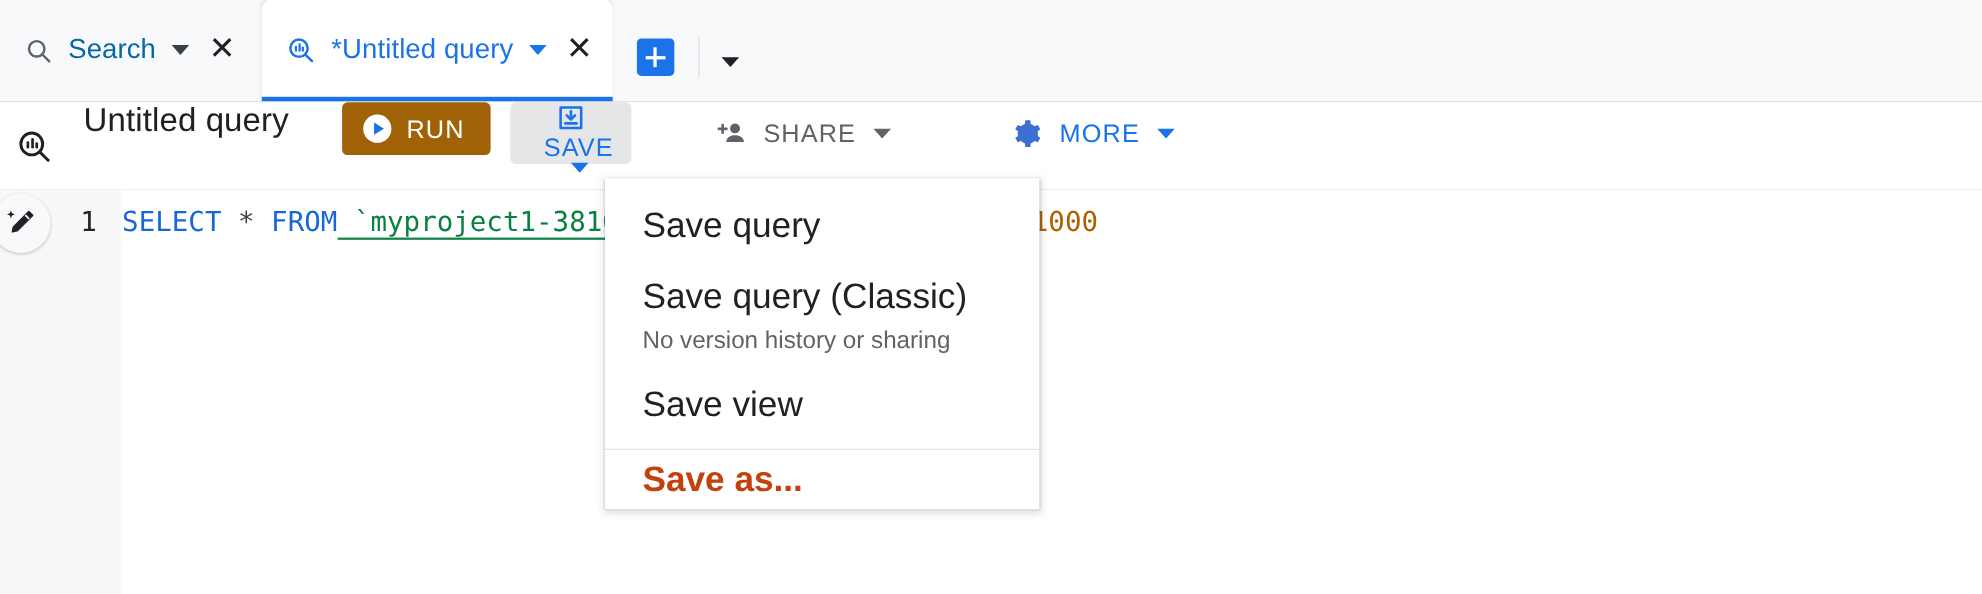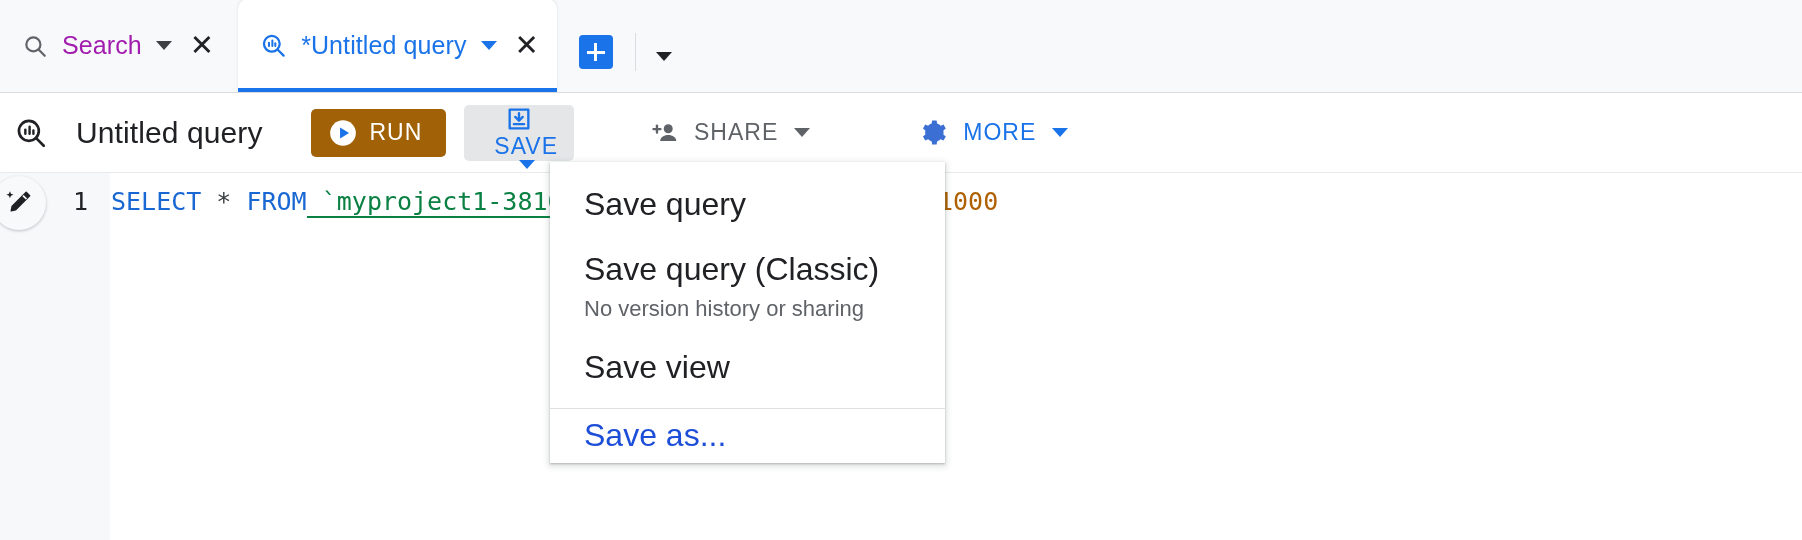--- a/index.html
+++ b/index.html
@@ -62,21 +62,21 @@
     left: 0; right: 0; bottom: 0;
     height: 4px;
     background: #1a73e8;
   }
   .tab-label {
     font-size: 25px;
     margin-left: 14px;
     white-space: nowrap;
     letter-spacing: 0.1px;
   }
-  .tab.inactive .tab-label { color: #a21caf; }
+  .tab.inactive .tab-label { color: #0369a1; }
   .tab.active .tab-label { color: #1a73e8; }
 
   .caret {
     width: 0; height: 0;
     border-left: 8px solid transparent;
     border-right: 8px solid transparent;
     border-top: 9px solid currentColor;
     margin-left: 14px;
     flex: none;
   }
@@ -126,21 +126,20 @@
 
   
   .toolbar {
     position: absolute;
     left: 0; top: 93px;
     width: 1802px;
     height: 80px;
     background: #ffffff;
     box-sizing: border-box;
     display: flex;
-    align-items: center;
     padding-left: 14px;
     border-bottom: 1px solid #e8eaed;
   }
   .query-title {
     font-size: 30px;
     color: #202124;
     margin-left: 28px;
     white-space: nowrap;
     letter-spacing: 0.1px;
   }
@@ -255,21 +254,21 @@
     line-height: 1.15;
     white-space: nowrap;
   }
   .menu-item .mi-sub {
     font-size: 22px;
     color: #5f6368;
     margin-top: 8px;
     line-height: 1.15;
     white-space: nowrap;
   }
-  .menu-item.disabled .mi-title { color: #1d4ed8; }
+  .menu-item.disabled .mi-title { color: #c2410c; font-weight: bold; }
   .menu-sep {
     height: 1px;
     background: #e0e0e0;
     margin: 8px 0 0 0;
   }
   .menu-group-bottom { padding-top: 8px; padding-bottom: 10px; }
 </style>
 </head>
 <body>
 

